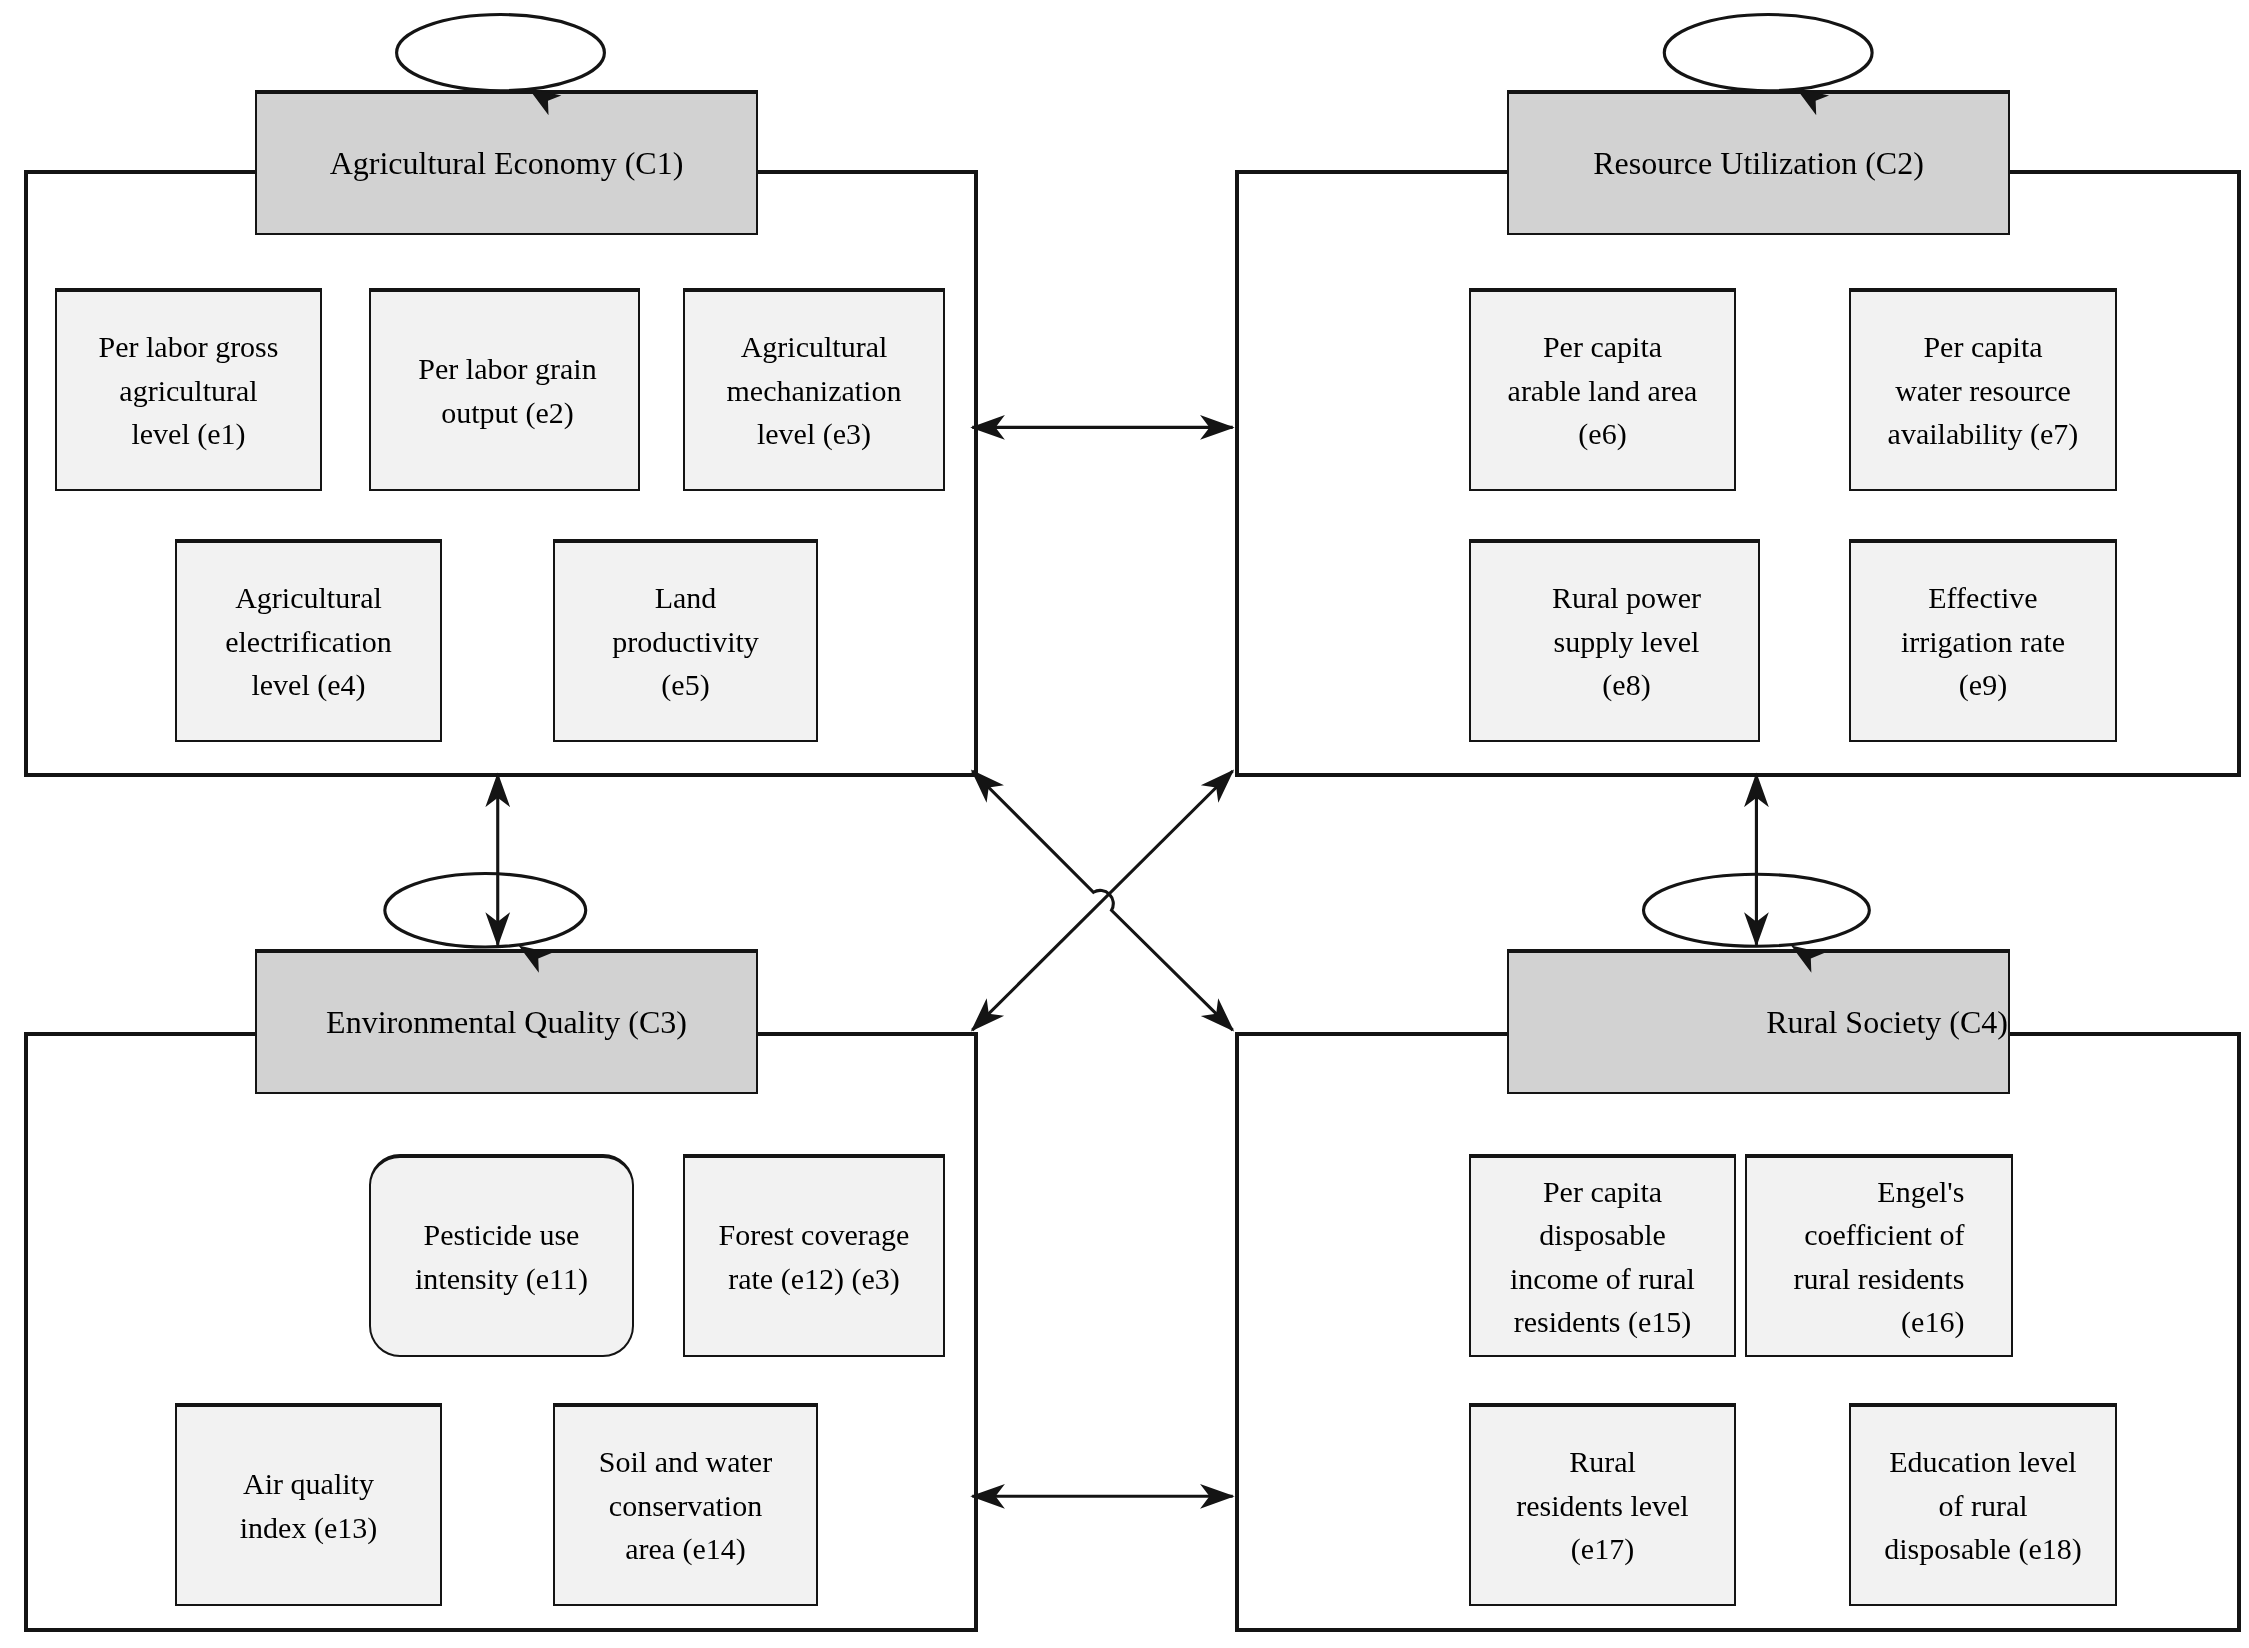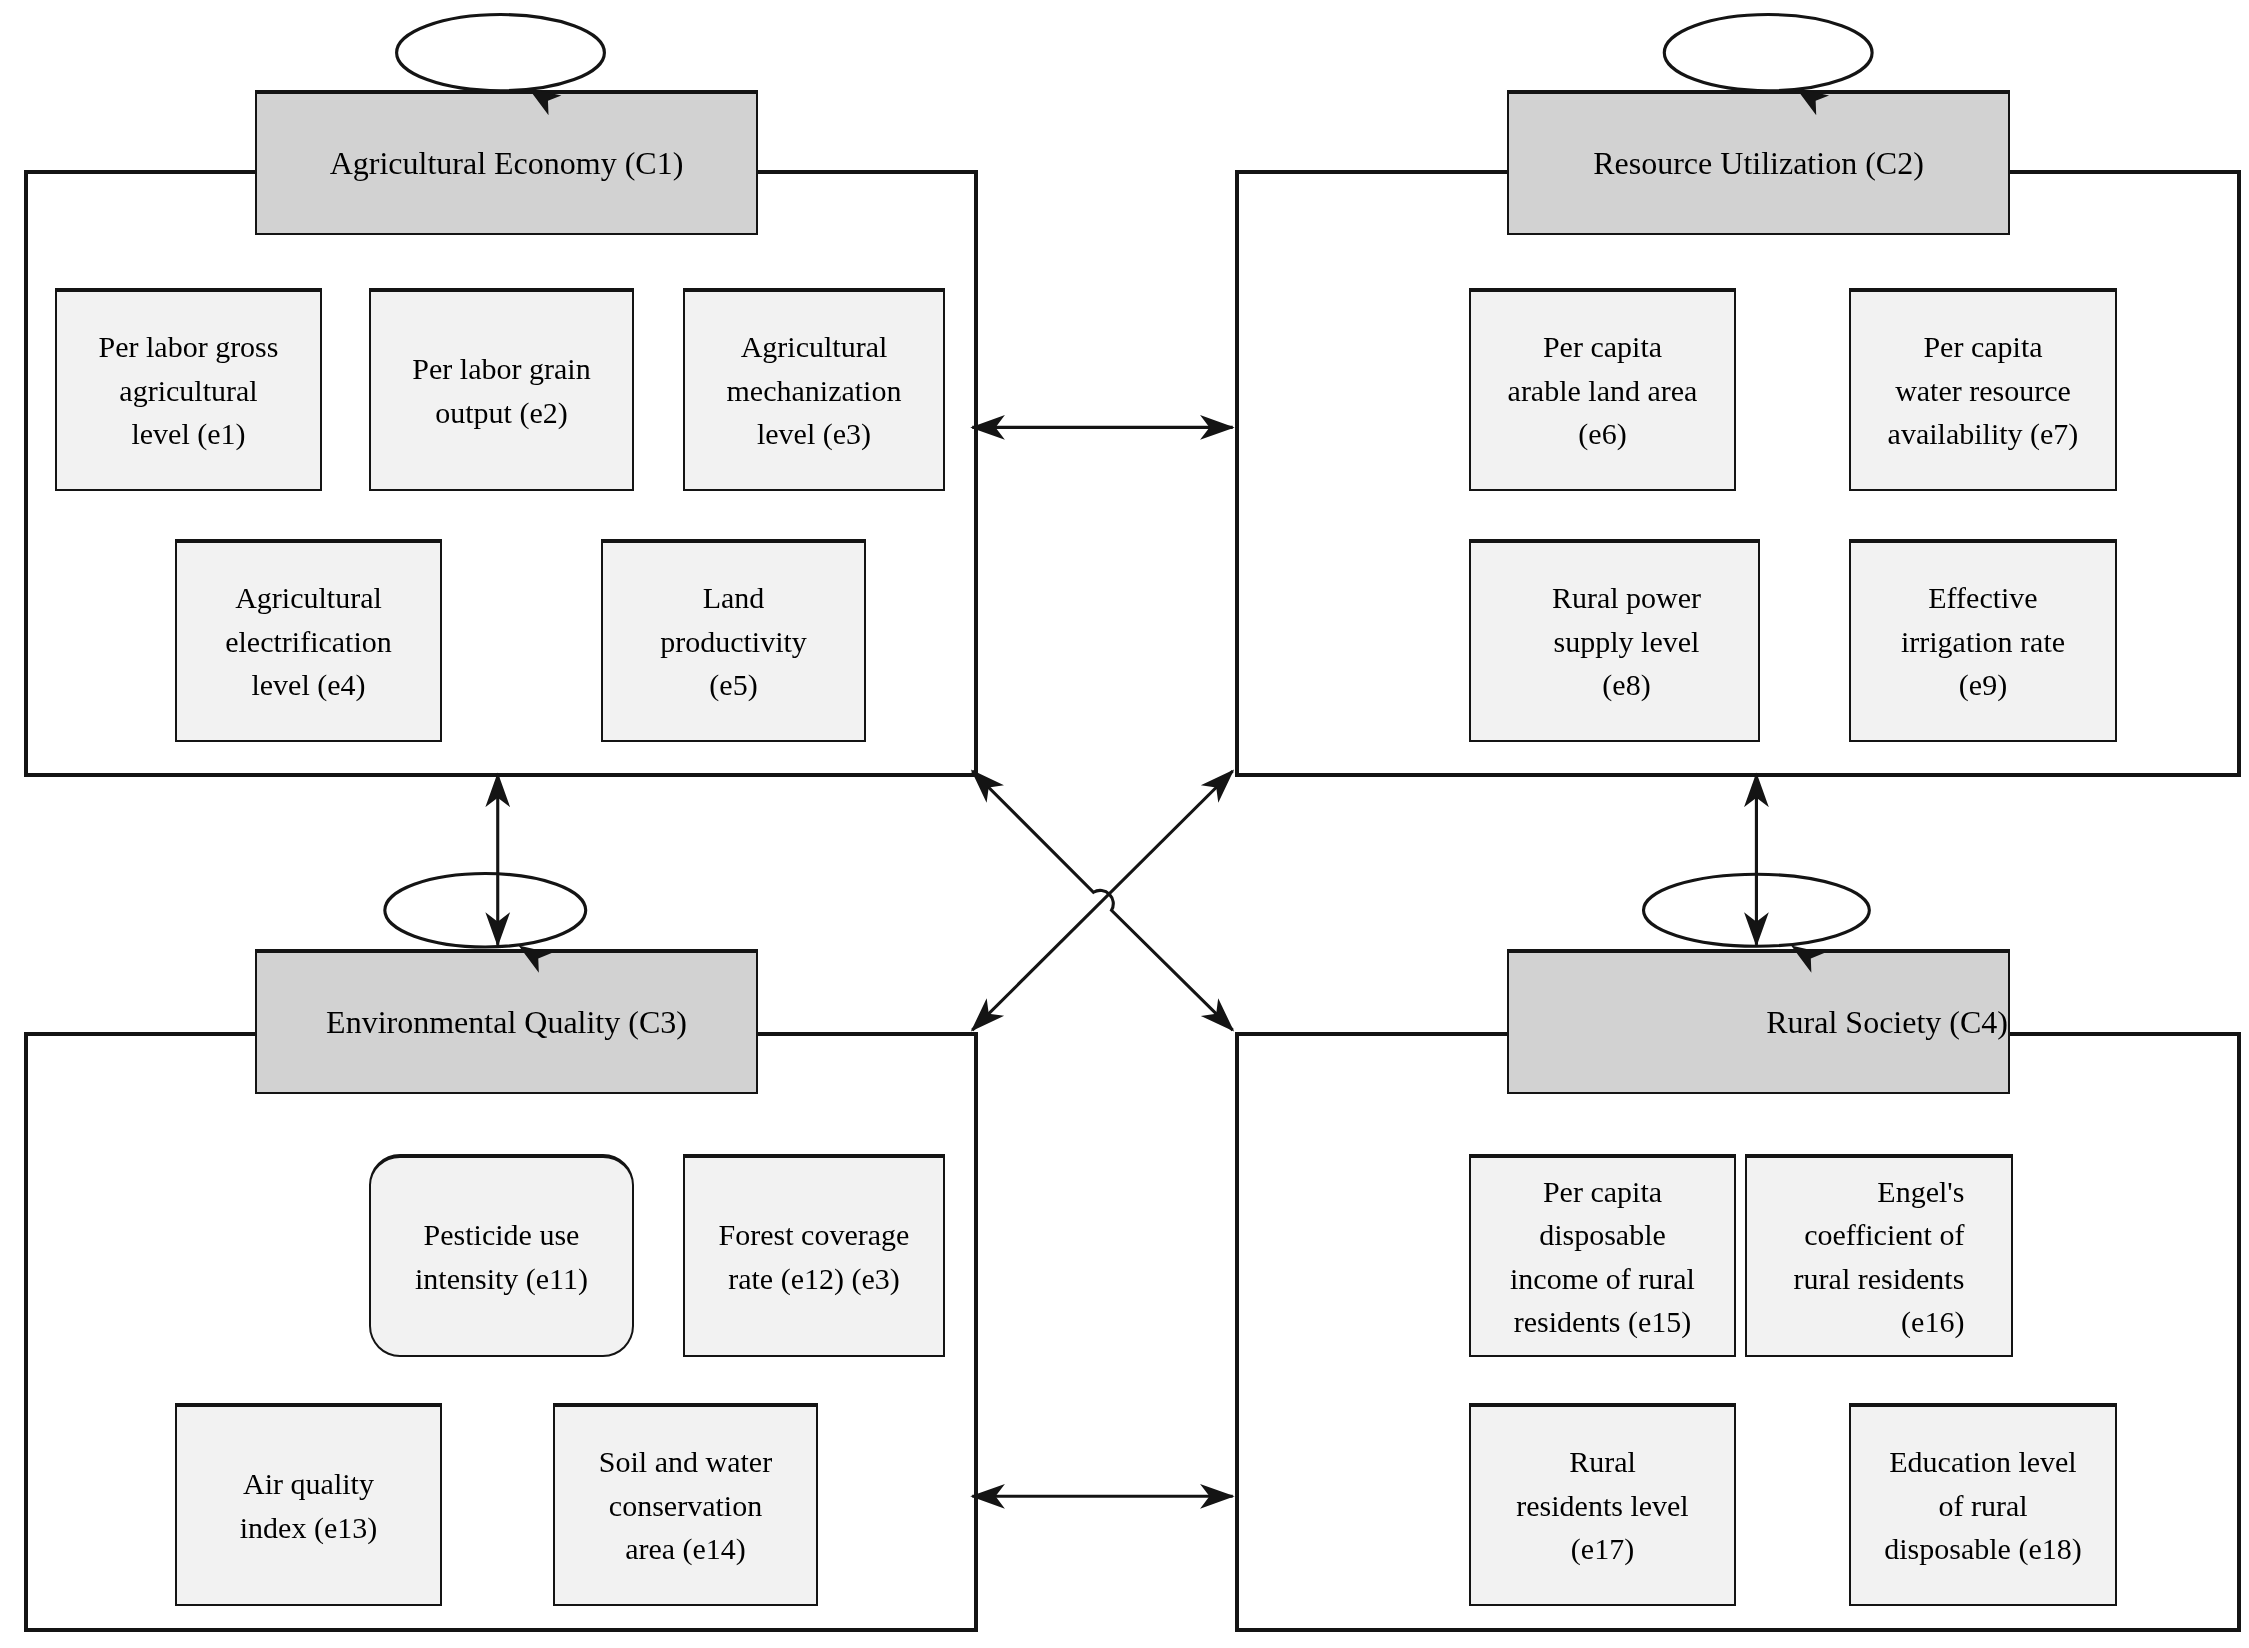--- a/index.html
+++ b/index.html
@@ -73,29 +73,29 @@
   <div class="title-box" style="left:255px; top:949px;">
     <span>Environmental Quality (C3)</span>
   </div>
   <div class="title-box" style="left:1507px; top:949px;justify-content:flex-end;">
     <span>Rural Society (C4)</span>
   </div>
 
   <div class="ind" style="left:55px;  top:288px; width:263px; height:197px;">Per labor gross
 agricultural
 level (e1)</div>
-  <div class="ind" style="left:369px; top:288px; width:261px; height:197px;">Per labor grain
+  <div class="ind" style="left:369px; top:288px; width:261px; height:197px;padding-left:6px;">Per labor grain
 output (e2)</div>
   <div class="ind" style="left:683px; top:288px; width:258px; height:197px;">Agricultural
 mechanization
 level (e3)</div>
   <div class="ind" style="left:175px; top:539px; width:263px; height:197px;">Agricultural
 electrification
 level (e4)</div>
-  <div class="ind" style="left:553px; top:539px; width:261px; height:197px;margin-left:48px;">Land
+  <div class="ind" style="left:553px; top:539px; width:261px; height:197px;">Land
 productivity
 (e5)</div>
 
   <div class="ind" style="left:1469px; top:288px; width:263px; height:197px;">Per capita
 arable land area
 (e6)</div>
   <div class="ind" style="left:1849px; top:288px; width:264px; height:197px;">Per capita
 water resource
 availability (e7)</div>
   <div class="ind" style="left:1469px; top:539px; width:263px; height:197px;padding-left:24px;">Rural power

